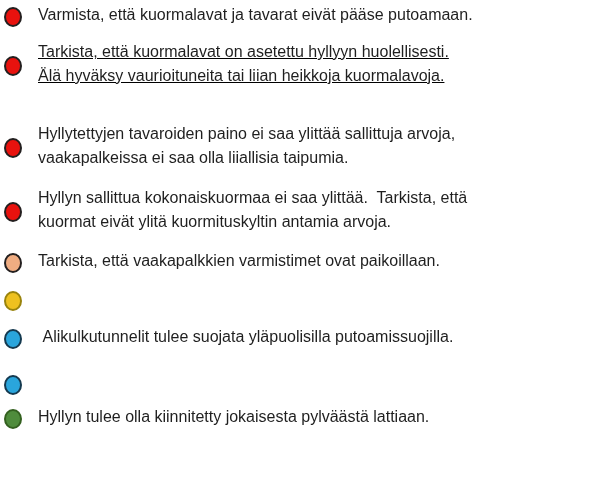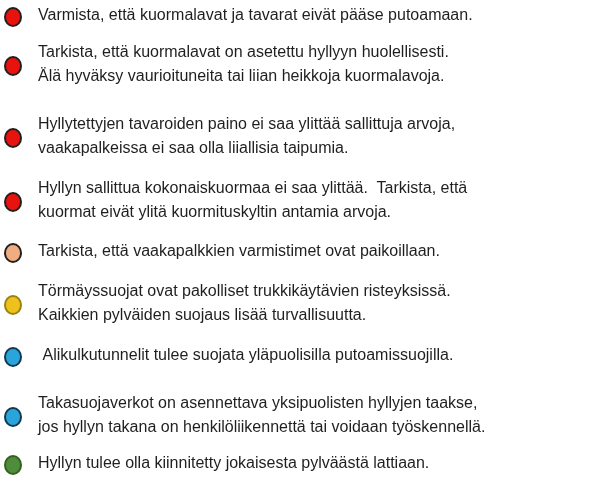--- a/index.html
+++ b/index.html
@@ -16,21 +16,21 @@
   .checklist {
     padding: 3px 0 0 4px;
     box-sizing: border-box;
   }
   .item {
     display: flex;
     align-items: center;
   }
   
   .item:nth-of-type(1) { margin-bottom: 13px; }
-  .item:nth-of-type(2) { margin-bottom: 24px; }
+  .item:nth-of-type(2) { margin-bottom: 34px; text-decoration: underline; }
   .item:nth-of-type(3) { margin-bottom: 15px; }
   .item:nth-of-type(4) { margin-bottom: 15px; margin-top: 16px; }
   .item:nth-of-type(5) { margin-bottom: 16px; }
   .item:nth-of-type(6) { margin-bottom: 16px; }
   .item:nth-of-type(7) { margin-bottom: 24px; text-align: center; }
   .item:nth-of-type(8) { margin-bottom: 12px; }
   .bullet {
     box-sizing: border-box;
     width: 18px;
     height: 20px;
@@ -76,33 +76,29 @@
 kuormat eivät ylitä kuormituskyltin antamia arvoja.</p>
   </div>
 
   <div class="item">
     <span class="bullet" style="background: rgb(240, 173, 130); border-color: rgb(35, 31, 31);"></span>
     <p class="text">Tarkista, että vaakapalkkien varmistimet ovat paikoillaan.</p>
   </div>
 
   <div class="item">
     <span class="bullet" style="background: rgb(238, 193, 31); border-color: rgb(153, 131, 12);"></span>
-    <p class="text">Törmäyssuojat ovat pakolliset trukkikäytävien risteyksissä.
-Kaikkien pylväiden suojaus lisää turvallisuutta.</p>
   </div>
 
   <div class="item">
     <span class="bullet" style="background: rgb(42, 165, 220); border-color: rgb(20, 57, 79);"></span>
     <p class="text"> Alikulkutunnelit tulee suojata yläpuolisilla putoamissuojilla.</p>
   </div>
 
   <div class="item">
     <span class="bullet" style="background: rgb(42, 165, 220); border-color: rgb(20, 57, 79);"></span>
-    <p class="text">Takasuojaverkot on asennettava yksipuolisten hyllyjen taakse,
-jos hyllyn takana on henkilöliikennettä tai voidaan työskennellä.</p>
   </div>
 
   <div class="item">
     <span class="bullet" style="background: rgb(79, 140, 60); border-color: rgb(51, 96, 31);"></span>
     <p class="text">Hyllyn tulee olla kiinnitetty jokaisesta pylväästä lattiaan.</p>
   </div>
 
 </div>
 
 </body></html>

